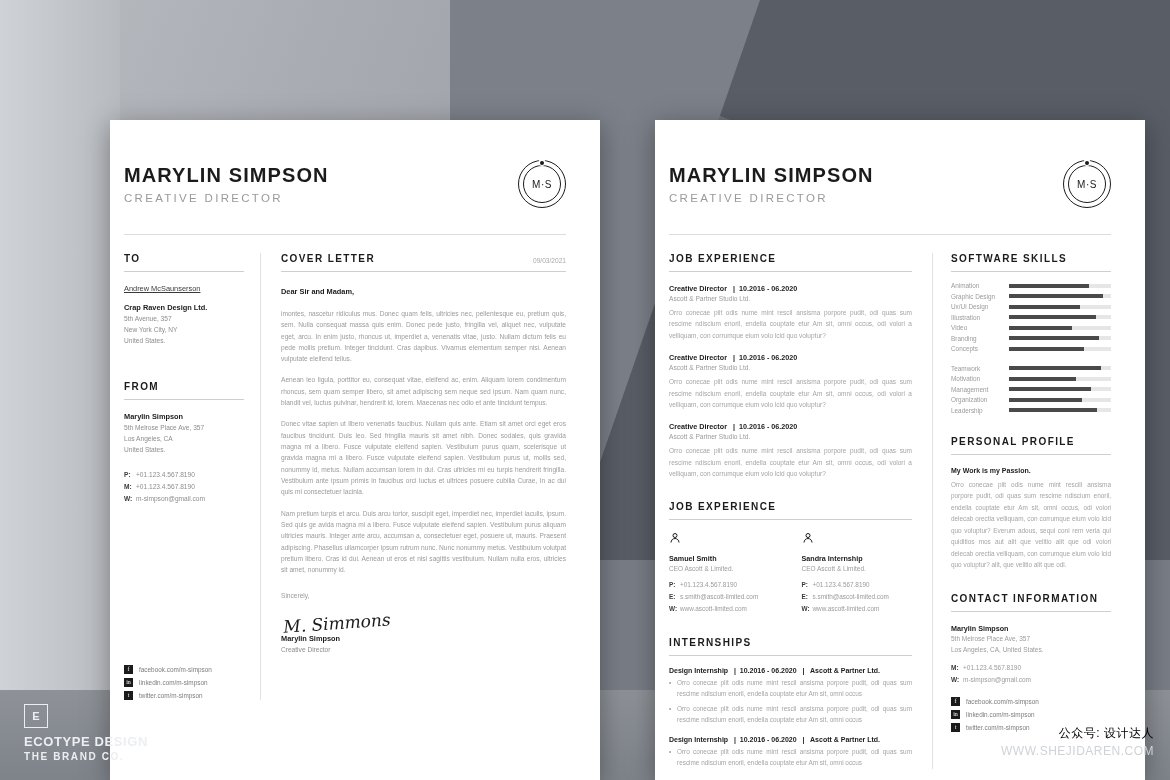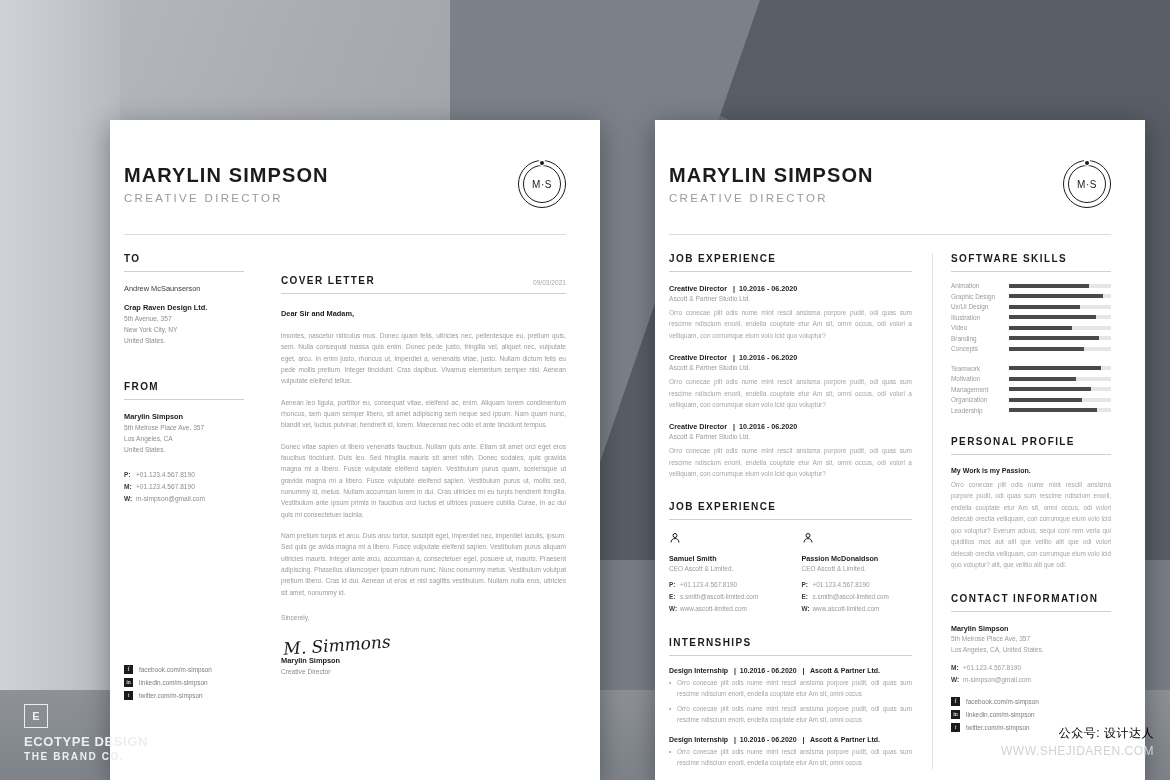--- a/index.html
+++ b/index.html
@@ -44,30 +44,30 @@
   .monogram .inner{width:36px;height:36px;border-radius:50%;border:1px solid #1b1b1b;
     display:flex;align-items:center;justify-content:center;font-size:10px;letter-spacing:.5px;color:#1b1b1b;}
   .monogram .dot{position:absolute;top:-2px;left:50%;transform:translateX(-50%);
     width:7px;height:7px;border-radius:50%;background:#fff;}
   .monogram .dot2{position:absolute;top:0px;left:50%;transform:translateX(-50%);
     width:4px;height:4px;border-radius:50%;background:#1b1b1b;}
 
   .rule{height:1px;background:#dcdcdc;margin:26px 0 0 0;}
 
   
-  .cols{display:flex;margin-top:18px;align-items:center;}
+  .cols{display:flex;margin-top:18px;}
   .col-a{width:120px;padding-right:16px;}
   .col-div{width:1px;background:#e2e2e2;}
   .col-b{flex:1;padding-left:20px;}
 
   .sec-title{font-size:10px;font-weight:bold;letter-spacing:1.4px;color:#1b1b1b;}
   .sec-rule{height:1px;background:#cfcfcf;margin-top:7px;}
 
   .blk{margin-top:11px;}
-  .t-name{font-size:7.4px;color:#3a3a3a;line-height:1.55;}
+  .t-name{font-size:7.4px;color:#3a3a3a;line-height:1.55;text-decoration:underline;}
   .t-bold{font-size:7.4px;color:#1b1b1b;font-weight:bold;line-height:1.6;}
   .t-mini{font-size:6.6px;color:#8d8d8d;line-height:1.65;}
   .t-body{font-size:6.6px;color:#9b9b9b;line-height:1.72;text-align:justify;}
 
   .date{font-size:6.6px;color:#a9a9a9;}
   .row-between{display:flex;justify-content:space-between;align-items:flex-end;}
 
   .contact-line{font-size:6.6px;color:#8d8d8d;line-height:1.8;}
   .contact-line b{color:#3a3a3a;display:inline-block;width:12px;font-weight:bold;}
 
@@ -301,21 +301,21 @@
                 <div><b>P:</b><span>+01.123.4.567.8190</span></div>
                 <div><b>E:</b><span>s.smith@ascott-limited.com</span></div>
                 <div><b>W:</b><span>www.ascott-limited.com</span></div>
               </div>
             </div>
             <div class="ref">
               <svg class="ref-ico" viewBox="0 0 24 24">
                 <circle cx="12" cy="7" r="4" fill="none" stroke="#1b1b1b" stroke-width="2"></circle>
                 <path d="M4 21c0-4.4 3.6-8 8-8s8 3.6 8 8" fill="none" stroke="#1b1b1b" stroke-width="2"></path>
               </svg>
-              <div class="ref-name">Passion McDonaldson</div>
+              <div class="ref-name">Sandra Internship</div>
               <div class="ref-role">CEO Ascott &amp; Limited.</div>
               <div class="ref-c">
                 <div><b>P:</b><span>+01.123.4.567.8190</span></div>
                 <div><b>E:</b><span>s.smith@ascot-limited.com</span></div>
                 <div><b>W:</b><span>www.ascott-limited.com</span></div>
               </div>
             </div>
           </div>
         </div>
 

